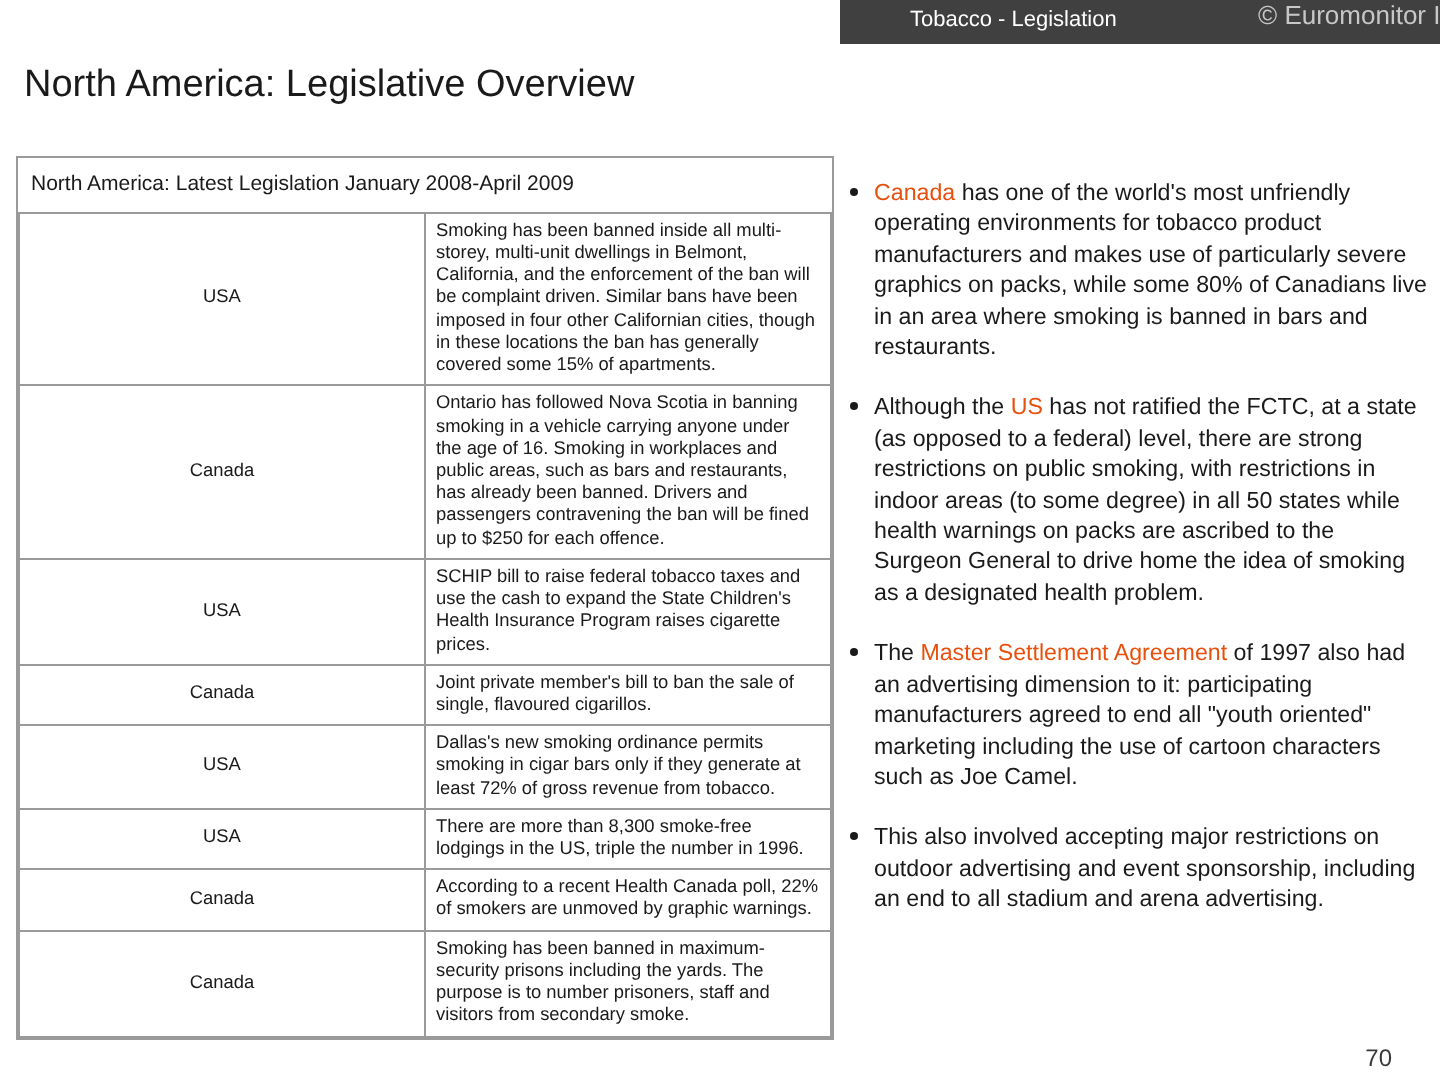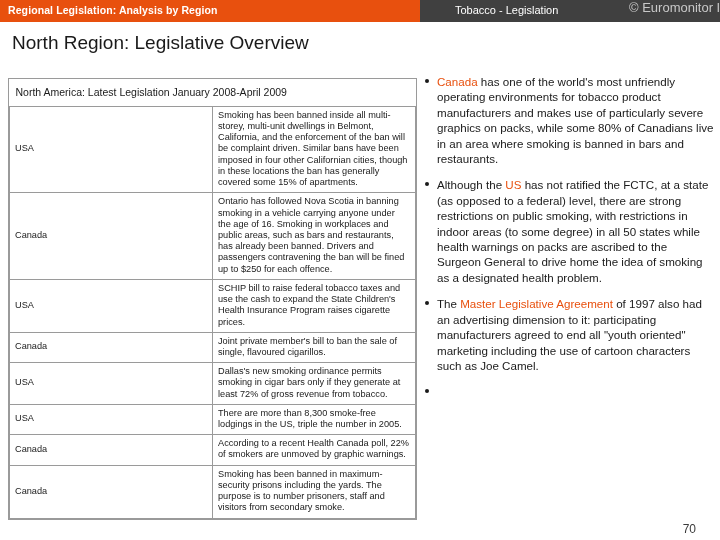--- a/index.html
+++ b/index.html
@@ -97,40 +97,41 @@
     font-size: 10.5px;
     padding: 7px 6px 7px 6px;
     border: none;
     border-bottom: 1px solid #9a9a9a;
   }
   table.legtable tr.head td.hcell {
     text-align: left;
   }
   td.country {
     width: 72px;
-    text-align: left;
+    text-align: center;
     padding-left: 6px;
   }
   td.detail {
     width: auto;
   }
 
   
   .bullets {
     position: absolute;
     left: 424px; top: 74px;
     width: 290px;
     font-size: 11.6px;
     color: #1a1a1a;
     line-height: 1.33;
   }
   .bullet {
     position: relative;
     padding-left: 13px;
     margin-bottom: 11px;
+    margin-top: 15px;
   }
   .bullet .dot {
     position: absolute;
     left: 1px;
     top: 5px;
     width: 4px;
     height: 4px;
     border-radius: 50%;
     background: #1a1a1a;
   }
@@ -144,30 +145,27 @@
     right: 24px;
     bottom: 4px;
     font-size: 12px;
     color: #3a3a3a;
   }
 </style>
 </head>
 <body>
 
 <div class="header">
-  <div class="header-left">
-    <div class="header-left-text">Regional Legislation: Analysis by Region</div>
-  </div>
   <div class="header-right">
     <div class="header-title">Tobacco - Legislation</div>
     <div class="header-copy">© Euromonitor International 2</div>
   </div>
 </div>
 
-<div class="slide-title">North Region: Legislative Overview</div>
+<div class="slide-title">North America: Legislative Overview</div>
 
 <div class="table-wrap">
   <table class="legtable">
     <tbody id="table-body">
       <tr class="head">
         <td class="hcell" colspan="2">North America: Latest Legislation January 2008-April 2009</td>
       </tr>
     <tr>
           <td class="country">USA</td>
           <td class="detail">Smoking has been banned inside all multi-storey, multi-unit dwellings in Belmont, California, and the enforcement of the ban will be complaint driven. Similar bans have been imposed in four other Californian cities, though in these locations the ban has generally covered some 15% of apartments.</td>
@@ -183,34 +181,34 @@
         <tr>
           <td class="country">Canada</td>
           <td class="detail">Joint private member's bill to ban the sale of single, flavoured cigarillos.</td>
         </tr>
         <tr>
           <td class="country">USA</td>
           <td class="detail">Dallas's new smoking ordinance permits smoking in cigar bars only if they generate at least 72% of gross revenue from tobacco.</td>
         </tr>
         <tr>
           <td class="country">USA</td>
-          <td class="detail">There are more than 8,300 smoke-free lodgings in the US, triple the number in 2005.</td>
+          <td class="detail">There are more than 8,300 smoke-free lodgings in the US, triple the number in 1996.</td>
         </tr>
         <tr>
           <td class="country">Canada</td>
           <td class="detail">According to a recent Health Canada poll, 22% of smokers are unmoved by graphic warnings.</td>
         </tr>
         <tr>
           <td class="country">Canada</td>
           <td class="detail">Smoking has been banned in maximum-security prisons including the yards. The purpose is to number prisoners, staff and visitors from secondary smoke.</td>
         </tr>
       </tbody>
   </table>
 </div>
 
 <div class="bullets" id="bullets">
     <div class="bullet"><span class="dot"></span><span class="hl">Canada</span><span> has one of the world's most unfriendly operating environments for tobacco product manufacturers and makes use of particularly severe graphics on packs, while some 80% of Canadians live in an area where smoking is banned in bars and restaurants.</span></div>
     <div class="bullet"><span class="dot"></span><span>Although the </span><span class="hl">US</span><span> has not ratified the FCTC, at a state (as opposed to a federal) level, there are strong restrictions on public smoking, with restrictions in indoor areas (to some degree) in all 50 states while health warnings on packs are ascribed to the Surgeon General to drive home the idea of smoking as a designated health problem.</span></div>
-    <div class="bullet"><span class="dot"></span><span>The </span><span class="hl">Master Legislative Agreement</span><span> of 1997 also had an advertising dimension to it: participating manufacturers agreed to end all "youth oriented" marketing including the use of cartoon characters such as Joe Camel.</span></div>
-    <div class="bullet"><span class="dot"></span></div>
+    <div class="bullet"><span class="dot"></span><span>The </span><span class="hl">Master Settlement Agreement</span><span> of 1997 also had an advertising dimension to it: participating manufacturers agreed to end all "youth oriented" marketing including the use of cartoon characters such as Joe Camel.</span></div>
+    <div class="bullet"><span class="dot"></span><span>This also involved accepting major restrictions on outdoor advertising and event sponsorship, including an end to all stadium and arena advertising.</span></div>
   </div>
 
 <div class="pagenum">70</div>
 
 </body></html>

